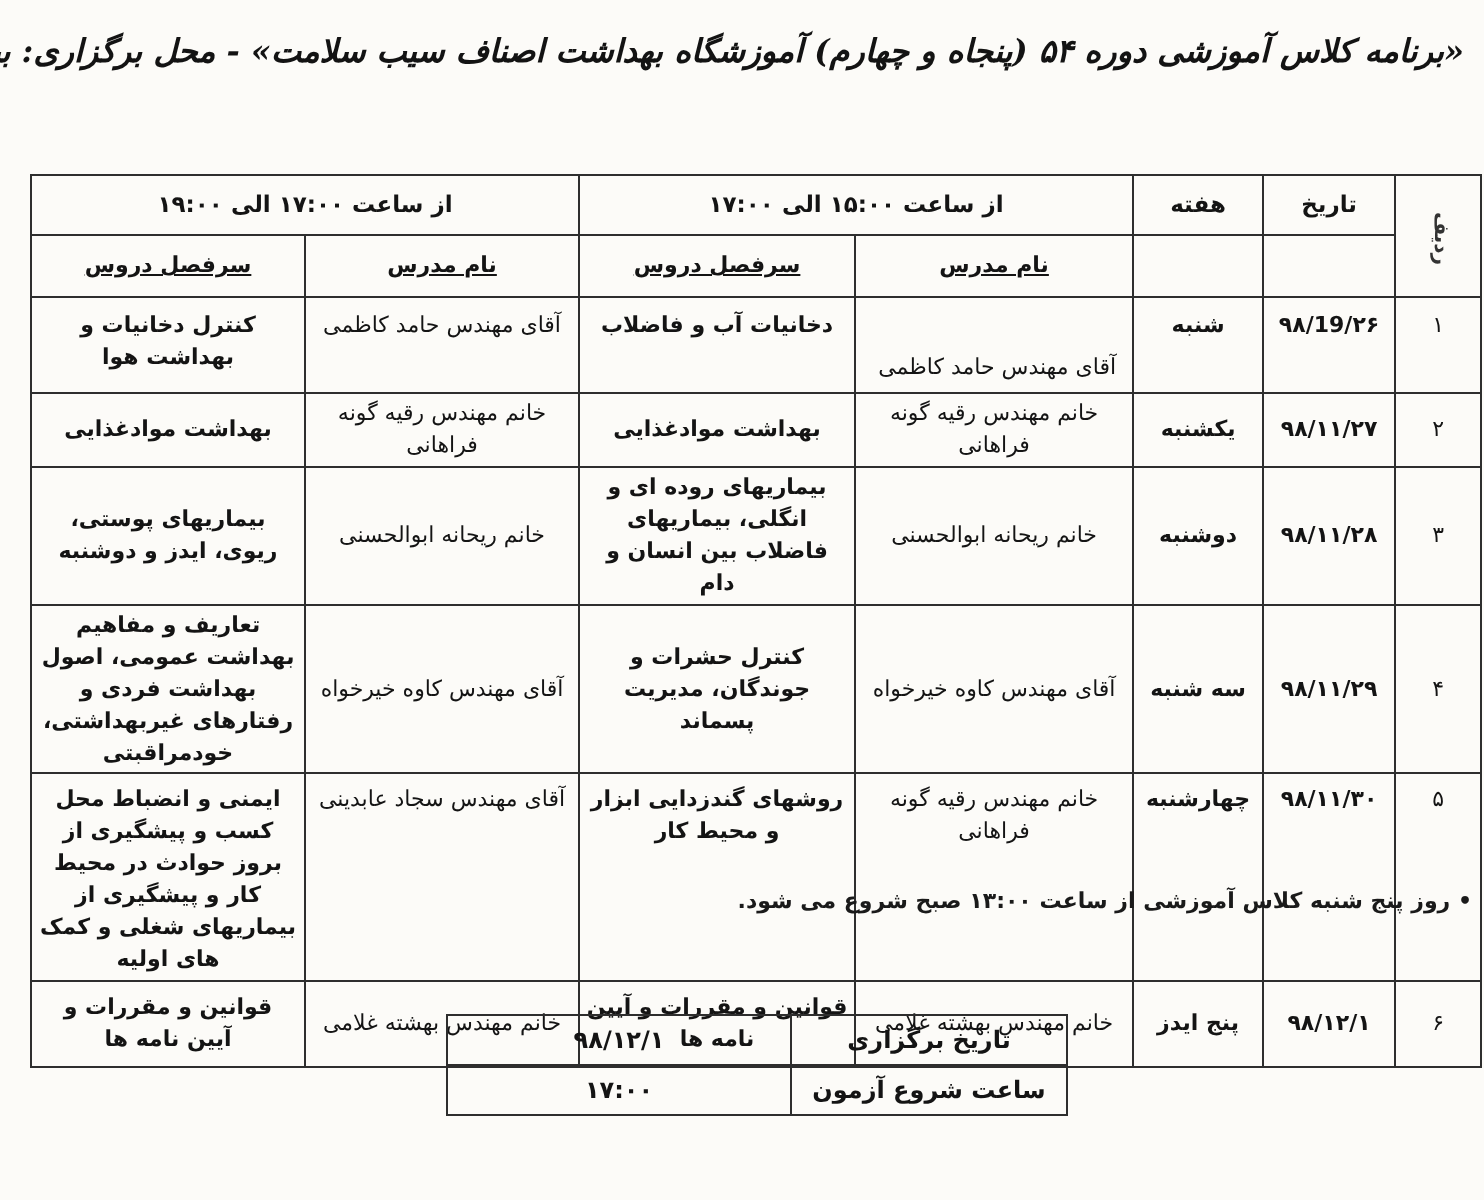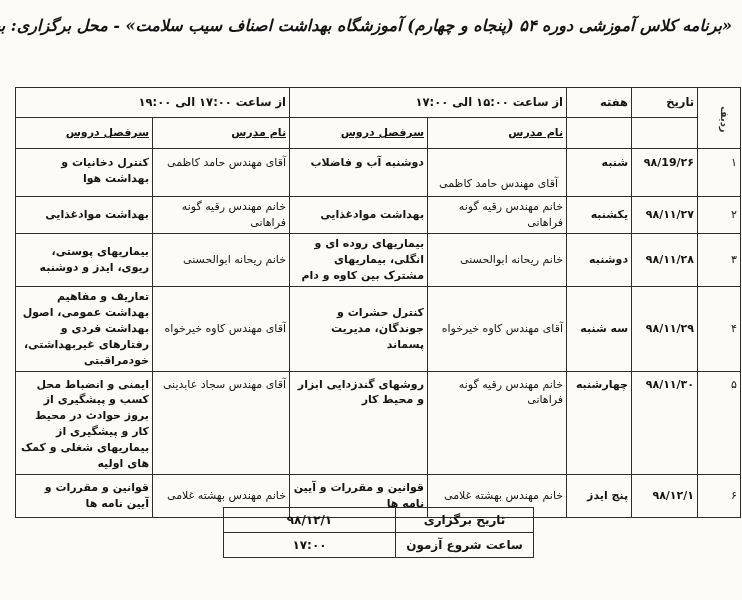--- a/index.html
+++ b/index.html
@@ -22,21 +22,21 @@
   }
 
   
   table.main {
     position:absolute; top:87px; left:15px; width:725px;
     border-collapse:collapse; table-layout:fixed;
     direction:rtl;
   }
   table.main td {
     border:1px solid #2e2e2e;
-    vertical-align:middle;
+    text-align:center; vertical-align:middle;
     font-size:11px; color:#141414; line-height:1.45;
     padding:2px 3px;
     overflow:hidden;
   }
   table.main { border:1.5px solid #232323; }
 
   tr.hA td { height:30px; font-weight:bold; font-size:11.5px; }
   tr.hB td { height:31px; font-weight:bold; font-size:11px;text-decoration:underline; }
 
   td.radif-h { font-weight:normal; }
@@ -115,41 +115,41 @@
       <td>سرفصل دروس</td>
       <td>نام مدرس</td>
       <td>سرفصل دروس</td>
     </tr>
 
     <tr class="r0">
       <td class="num">۱</td>
       <td class="date">۹۸/19/۲۶</td>
       <td class="day">شنبه</td>
       <td class="teacher bottomname">آقای مهندس حامد کاظمی</td>
-      <td class="topic">دوشنبه آب و فاضلاب</td>
+      <td class="topic">دخانیات آب و فاضلاب</td>
       <td class="teacher">آقای مهندس حامد کاظمی</td>
       <td class="topic">کنترل دخانیات و بهداشت هوا</td>
     </tr>
 
     <tr class="r1">
       <td class="num">۲</td>
       <td class="date">۹۸/۱۱/۲۷</td>
       <td class="day">یکشنبه</td>
       <td class="teacher">خانم مهندس رقیه گونه فراهانی</td>
       <td class="topic">بهداشت موادغذایی</td>
       <td class="teacher">خانم مهندس رقیه گونه فراهانی</td>
       <td class="topic">بهداشت موادغذایی</td>
     </tr>
 
     <tr class="r2">
       <td class="num">۳</td>
       <td class="date">۹۸/۱۱/۲۸</td>
       <td class="day">دوشنبه</td>
       <td class="teacher">خانم ریحانه ابوالحسنی</td>
-      <td class="topic">بیماریهای روده ای و انگلی، بیماریهای مشترک بین کاوه و دام</td>
+      <td class="topic">بیماریهای روده ای و انگلی، بیماریهای فاضلاب بین انسان و دام</td>
       <td class="teacher">خانم ریحانه ابوالحسنی</td>
       <td class="topic">بیماریهای پوستی، ریوی، ایدز و دوشنبه</td>
     </tr>
 
     <tr class="r3">
       <td class="num">۴</td>
       <td class="date">۹۸/۱۱/۲۹</td>
       <td class="day">سه شنبه</td>
       <td class="teacher">آقای مهندس کاوه خیرخواه</td>
       <td class="topic">کنترل حشرات و جوندگان، مدیریت پسماند</td>
@@ -172,20 +172,21 @@
       <td class="date">۹۸/۱۲/۱</td>
       <td class="day">پنج ایدز</td>
       <td class="teacher">خانم مهندس بهشته غلامی</td>
       <td class="topic">قوانین و مقررات و آیین نامه ها</td>
       <td class="teacher">خانم مهندس بهشته غلامی</td>
       <td class="topic">قوانین و مقررات و آیین نامه ها</td>
     </tr>
   </tbody>
     </table>
 
+  <div class="footnote">• روز پنج شنبه کلاس آموزشی از ساعت ۱۳:۰۰ صبح شروع می شود.</div>
 
   <table class="exam">
     <colgroup>
       <col style="width:138px">
         <col style="width:172px">
     </colgroup>
     <tbody>
     <tr>
       <td class="exam-lbl">تاریخ برگزاری</td>
       <td class="exam-val">۹۸/۱۲/۱</td>

